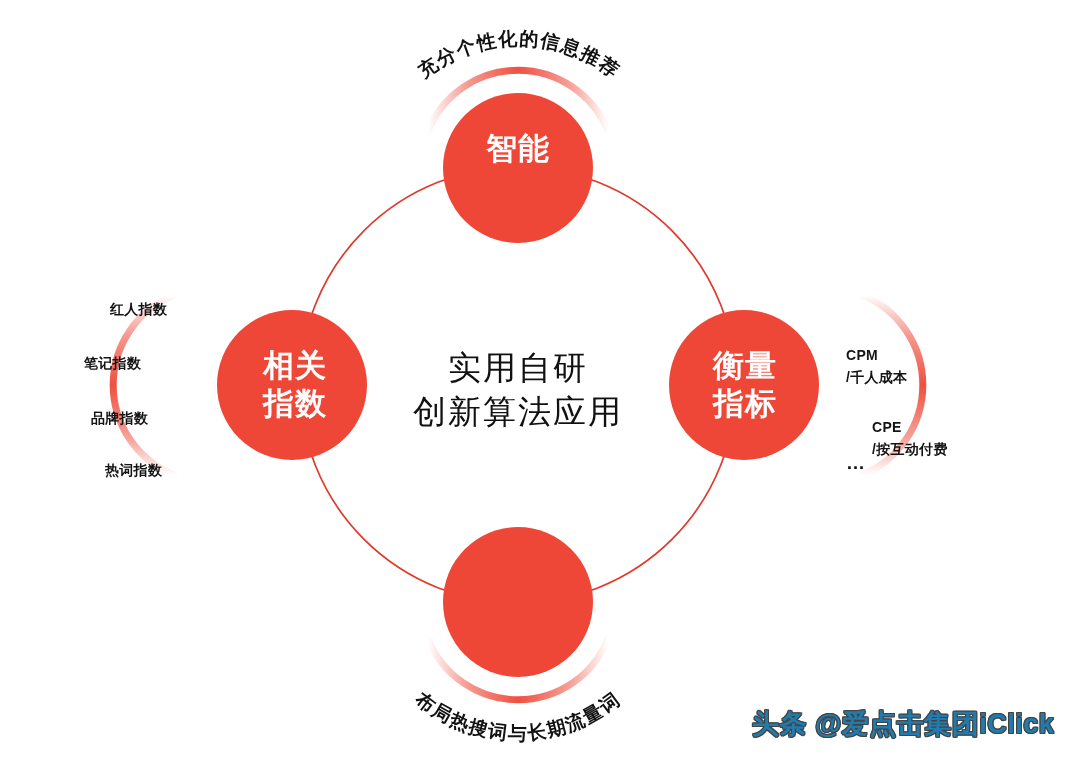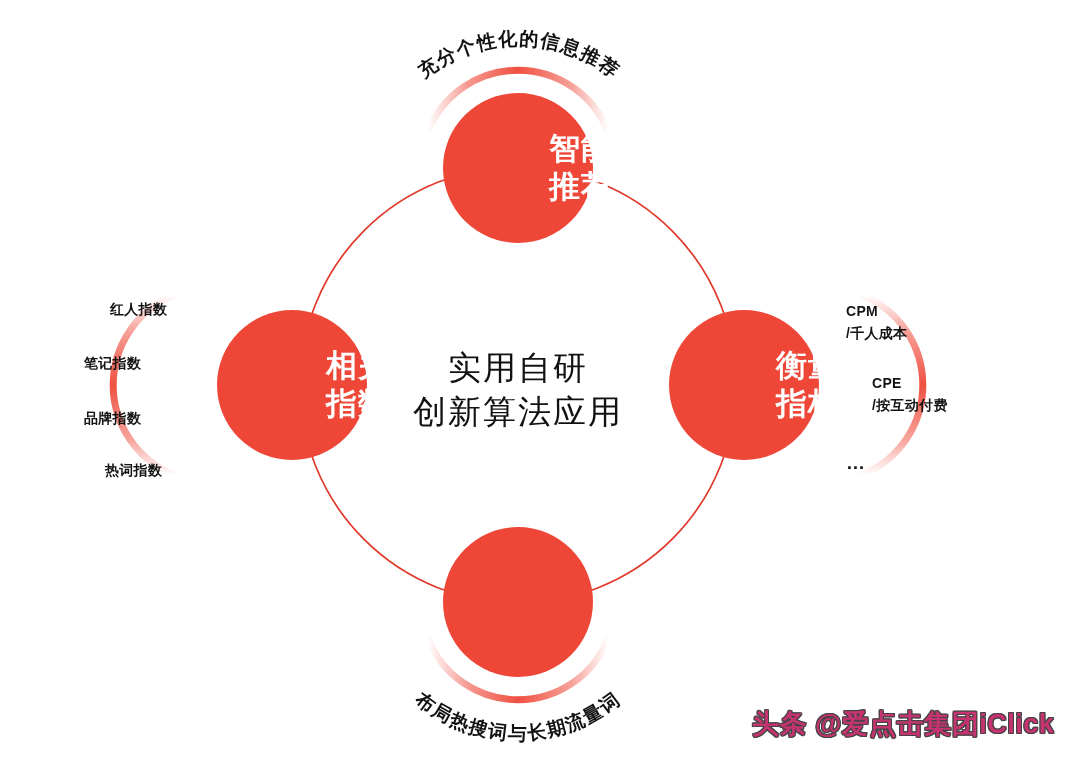--- a/index.html
+++ b/index.html
@@ -28,21 +28,21 @@
     left: 0;
     top: 0;
     width: 1080px;
     height: 769px;
   }
 
   
   .node-label {
     position: absolute;
     width: 190px;
-    text-align: right;
+    text-align: center;
     color: #ffffff;
     font-weight: bold;
     font-size: 31px;
     line-height: 38px;
     letter-spacing: 1px;
     pointer-events: none;
     font-family: Liberation Serif, serif;
   }
   .node-label span { display: block; }
 
@@ -71,45 +71,46 @@
     position: absolute;
     font-size: 14px;
     font-weight: bold;
     color: #141414;
     white-space: nowrap;
     line-height: 22px;
     letter-spacing: 0.3px;
   }
   .side-label-right {
     font-weight: bold;
+    margin-top: 44px;
   }
   .side-label-right span { display: block; }
 
   #label-hongren { left: 110px; top: 298px; }
   #label-biji    { left: 84px;  top: 352px; }
-  #label-pinpai  { left: 84px;  top: 407px; }
+  #label-pinpai  { left: 91px;  top: 407px; }
   #label-reci    { left: 105px; top: 459px; }
 
   #label-cpm { left: 846px; top: 300px; }
   #label-cpe { left: 872px; top: 372px; }
   #label-ellipsis {
     left: 846px; top: 452px;
     font-size: 19px;
     letter-spacing: 2px;
   }
 
   
   #watermark {
     position: absolute;
     left: 752px;
     top: 706px;
     font-size: 27px;
     font-weight: bold;
     letter-spacing: 0.5px;
-    color: #be185d;
+    color: #0369a1;
     text-shadow:
       -1px -1px 0 #2b2b2b,
        1px -1px 0 #2b2b2b,
       -1px  1px 0 #2b2b2b,
        1px  1px 0 #2b2b2b,
        0   -1px 0 #2b2b2b,
        0    1px 0 #2b2b2b,
       -1px  0   0 #2b2b2b,
        1px  0   0 #2b2b2b;
     white-space: nowrap;
@@ -182,21 +183,20 @@
     <text class="curved-text">
       <textPath href="#arc-top-text" startOffset="50%" text-anchor="middle">充分个性化的信息推荐</textPath>
     </text>
     <text class="curved-text">
       <textPath href="#arc-bottom-text" startOffset="50%" text-anchor="middle">布局热搜词与长期流量词</textPath>
     </text>
   </svg>
 
   <div class="node-label" id="node-top-label">
     <span>智能</span>
-    <span>推荐</span>
   </div>
 
   <div class="node-label" id="node-left-label">
     <span>相关</span>
     <span>指数</span>
   </div>
 
   <div class="node-label" id="node-right-label">
     <span>衡量</span>
     <span>指标</span>

